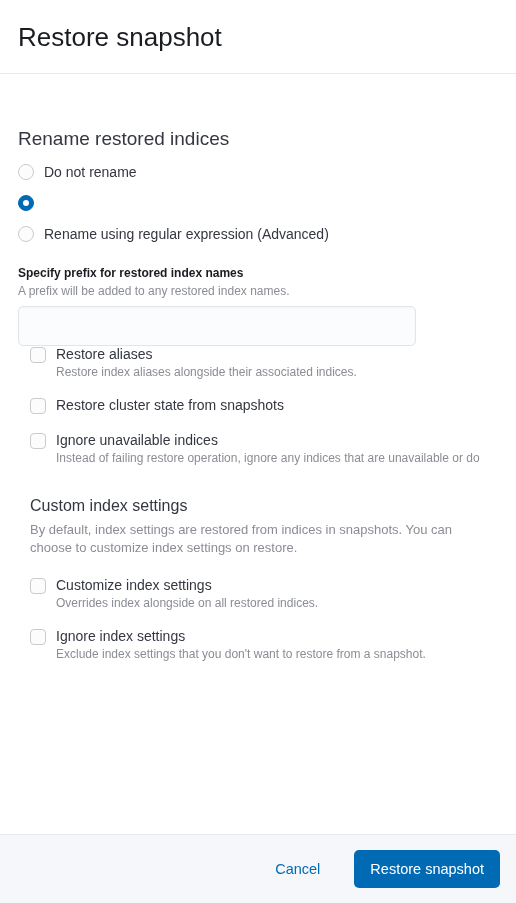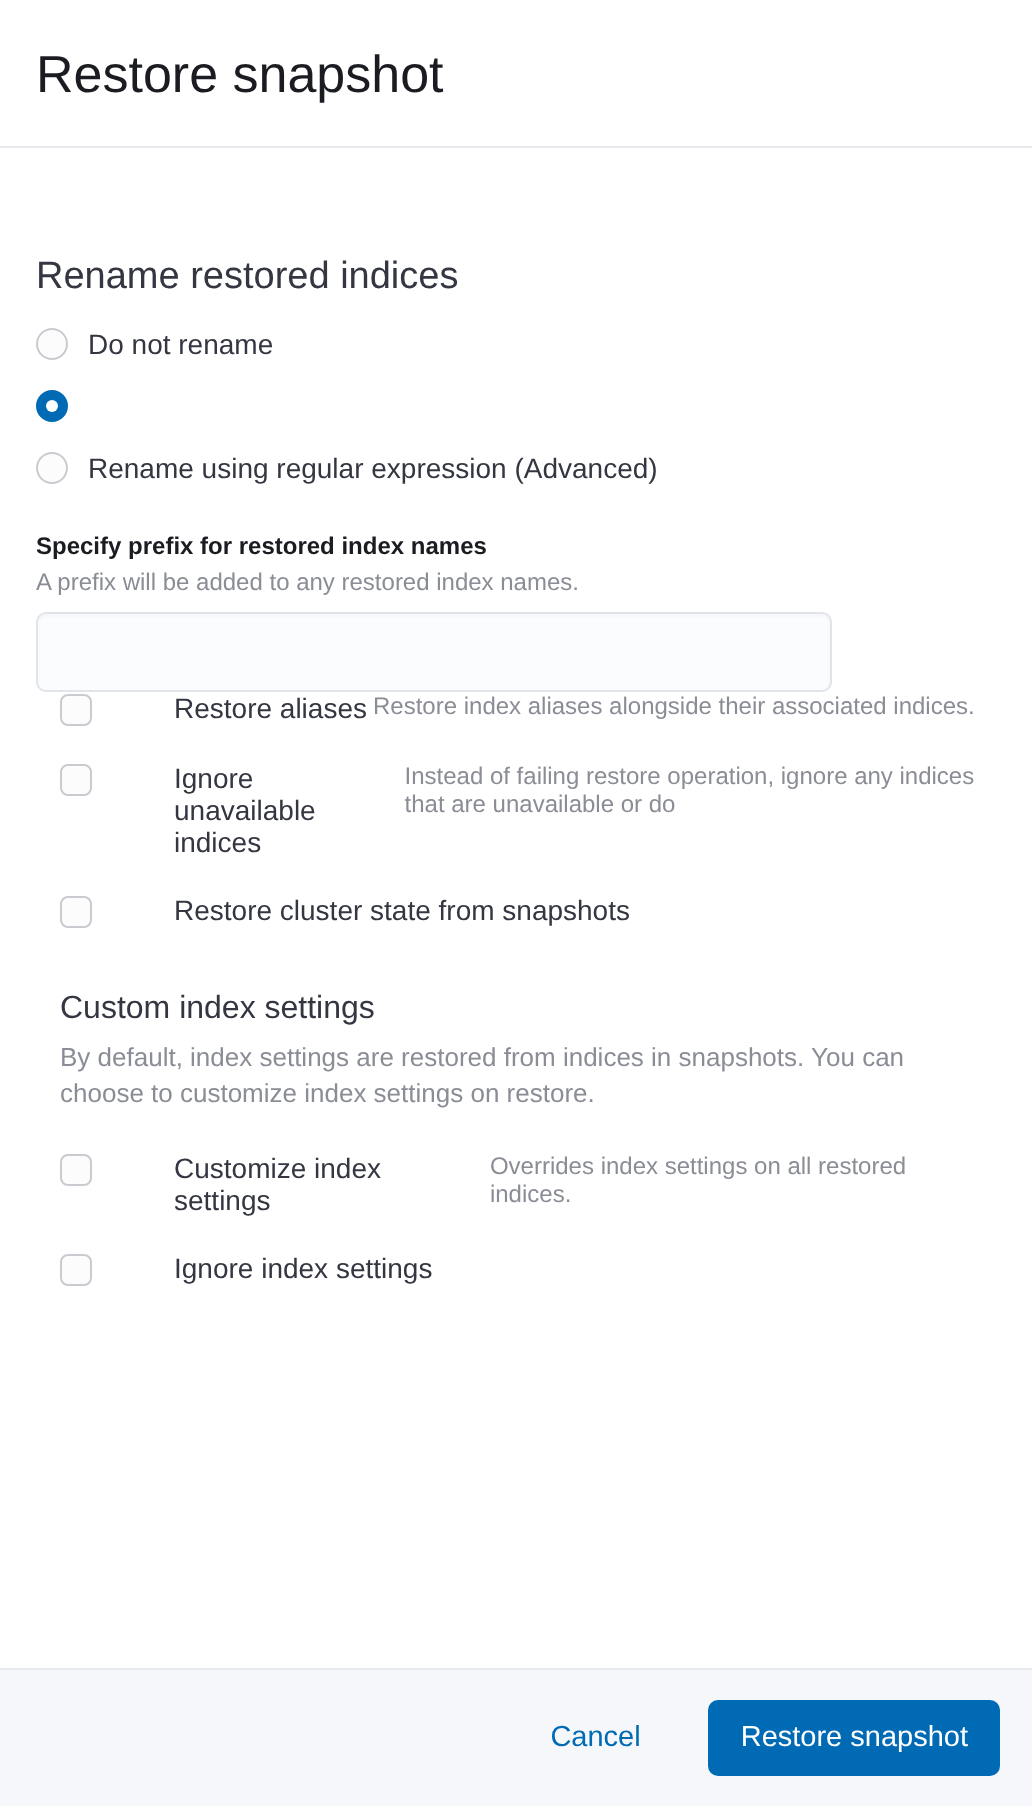--- a/index.html
+++ b/index.html
@@ -128,23 +128,22 @@
       height: 16px;
       border: 1px solid #c9cbd1;
       border-radius: 4px;
       background: #fcfcfd;
       cursor: pointer;
       flex-shrink: 0;
       margin-top: 1px;
     }
     .checkbox-text {
       display: flex;
-      flex-direction: row;
+      flex-direction: column;
       gap: 3px;
-      margin-left: 31px;
     }
     .checkbox-label {
       font-size: 14px;
       color: #343741;
     }
     .checkbox-desc {
       font-size: 12px;
       color: #8a8d95;
     }
     .subsection {
@@ -224,48 +223,49 @@
     <div class="checkbox-item">
       <div class="checkbox-box"></div>
       <div class="checkbox-text">
         <span class="checkbox-label">Restore aliases</span>
         <span class="checkbox-desc">Restore index aliases alongside their associated indices.</span>
       </div>
     </div>
     <div class="checkbox-item">
       <div class="checkbox-box"></div>
       <div class="checkbox-text">
-        <span class="checkbox-label">Ignore unavailable indices</span>
-        <span class="checkbox-desc">Instead of failing restore operation, ignore any indices that are unavailable or do</span>
+        <span class="checkbox-label">Restore cluster state from snapshots</span>
       </div>
     </div>
     <div class="checkbox-item">
       <div class="checkbox-box"></div>
       <div class="checkbox-text">
-        <span class="checkbox-label">Restore cluster state from snapshots</span>
+        <span class="checkbox-label">Ignore unavailable indices</span>
+        <span class="checkbox-desc">Instead of failing restore operation, ignore any indices that are unavailable or do</span>
       </div>
     </div>
   </div>
 
   <div class="subsection">
     <div class="subsection-title">Custom index settings</div>
     <div class="subsection-desc">By default, index settings are restored from indices in snapshots. You can choose to customize index settings on restore.</div>
 
     <div class="checkbox-group" style="padding-left:0">
       <div class="checkbox-item">
         <div class="checkbox-box"></div>
         <div class="checkbox-text">
           <span class="checkbox-label">Customize index settings</span>
-          <span class="checkbox-desc">Overrides index settings on all restored indices.</span>
+          <span class="checkbox-desc">Overrides index alongside on all restored indices.</span>
         </div>
       </div>
       <div class="checkbox-item">
         <div class="checkbox-box"></div>
         <div class="checkbox-text">
           <span class="checkbox-label">Ignore index settings</span>
+          <span class="checkbox-desc">Exclude index settings that you don't want to restore from a snapshot.</span>
         </div>
       </div>
     </div>
   </div>
 
 </div>
 
 <div class="footer">
   <button class="btn-cancel">Cancel</button>
   <button class="btn-primary">Restore snapshot</button>

